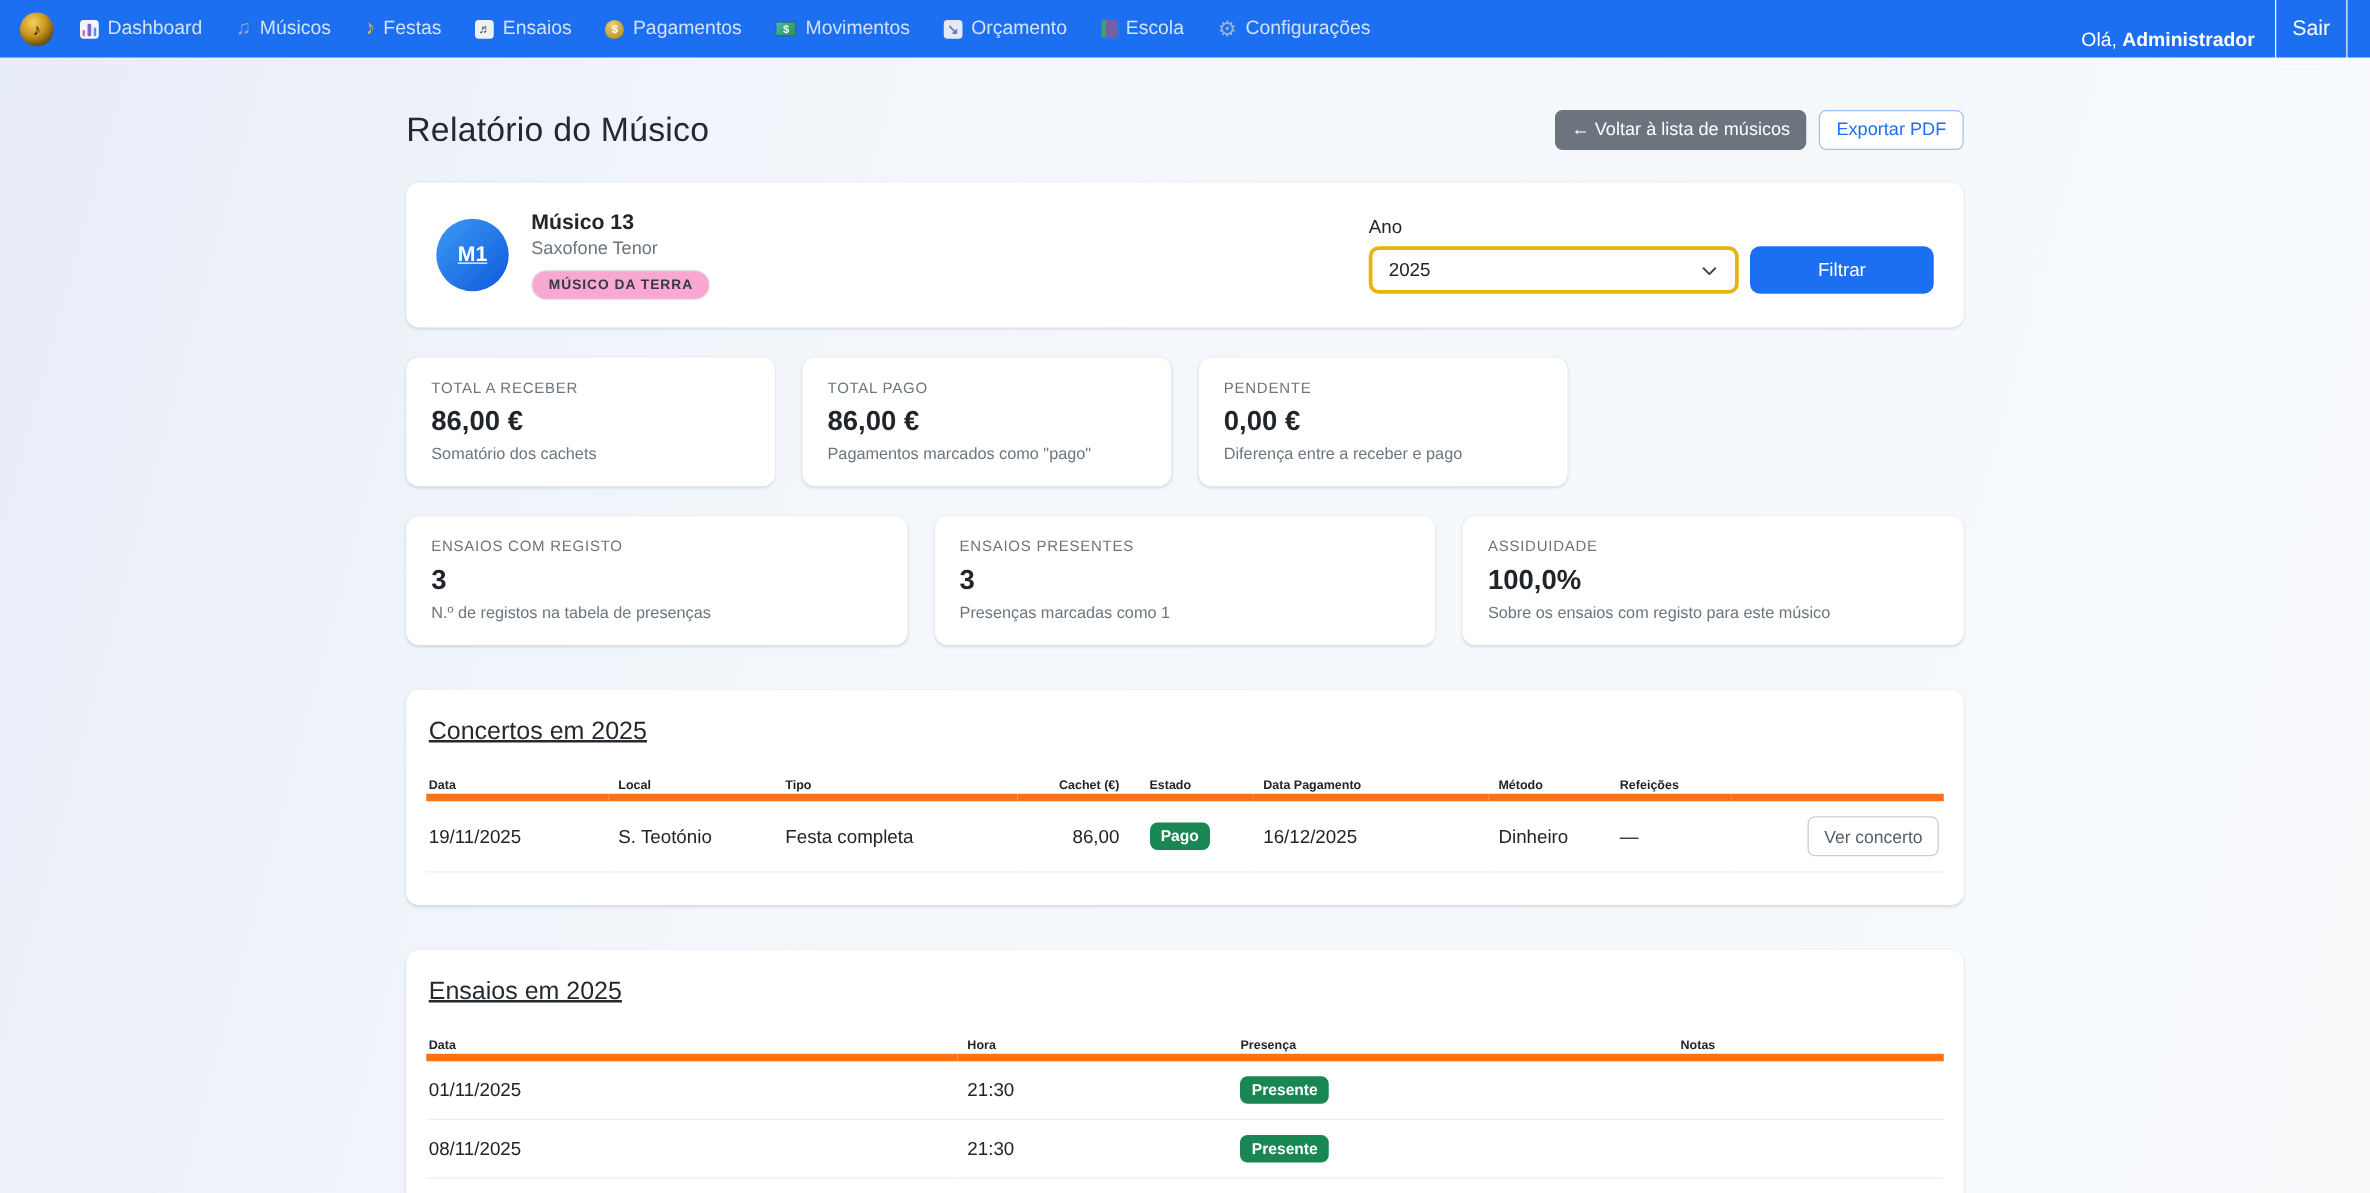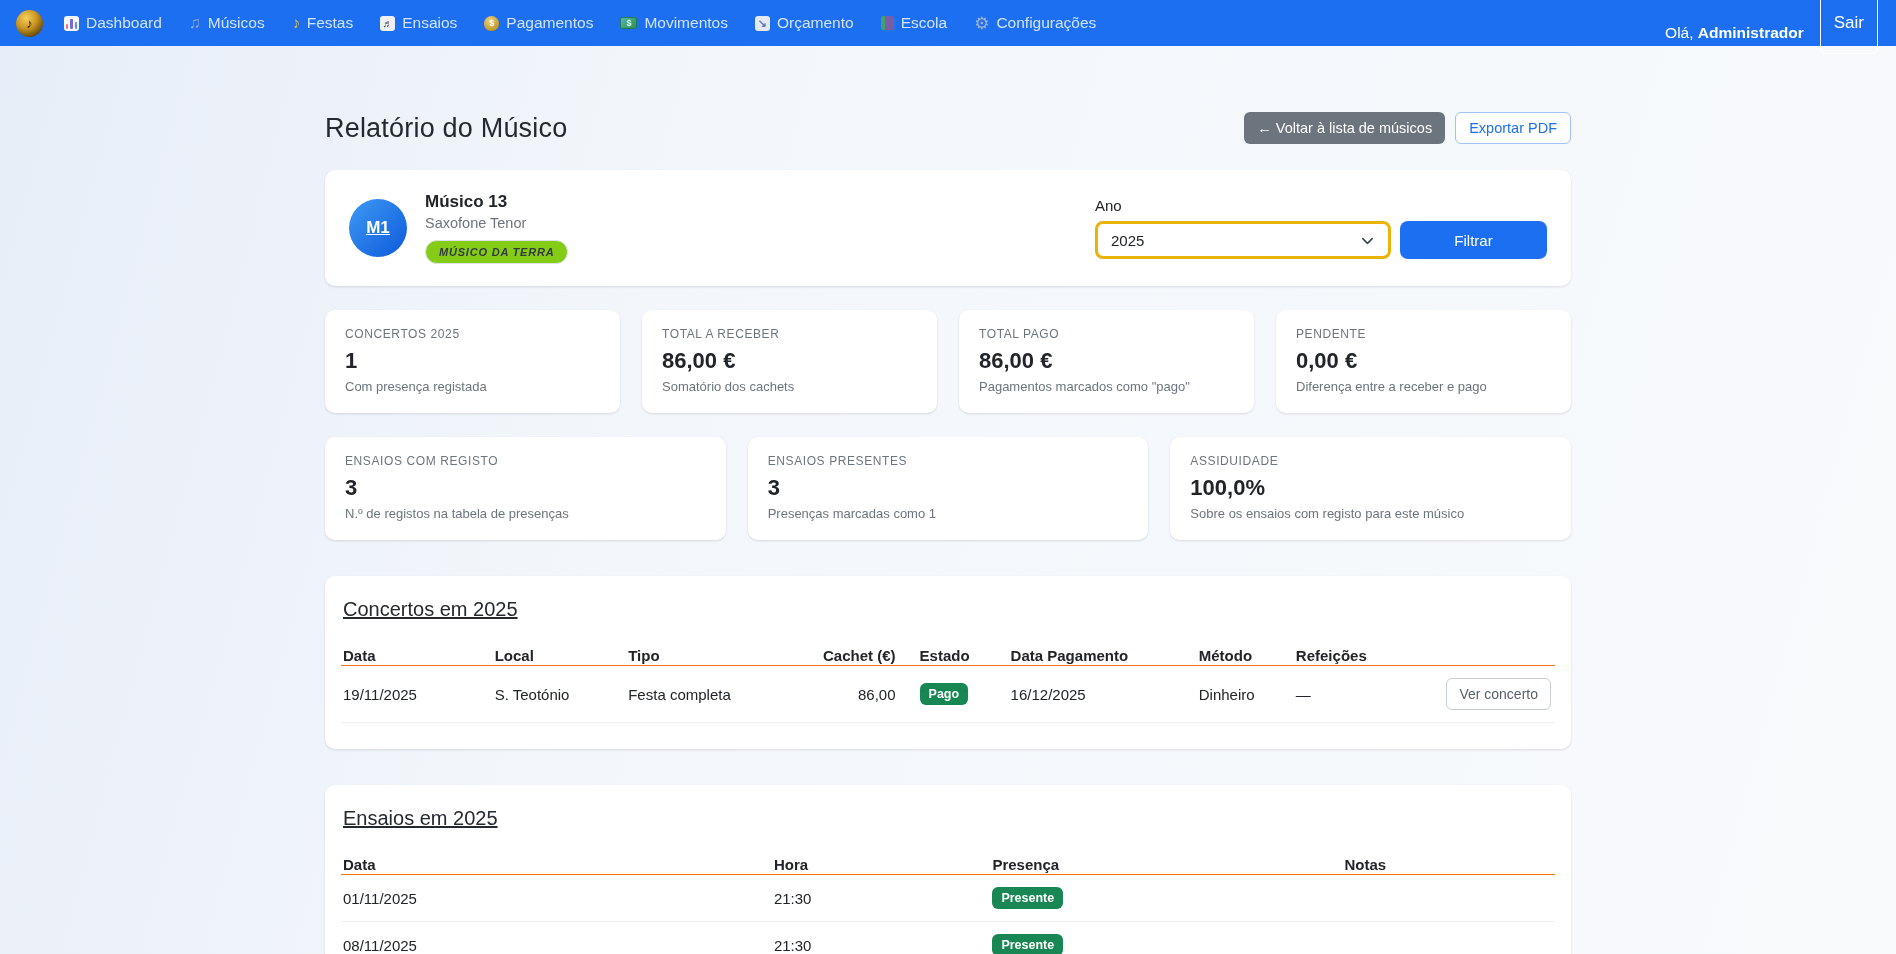--- a/index.html
+++ b/index.html
@@ -69,21 +69,21 @@
     color: #5f7fb5; font-size: 11px; font-weight: bold;
   }
   .ic-books {
     width: 13px; height: 14px; border-radius: 2px;
     background: #7a5ca8; border-left: 4px solid #41a06b; box-shadow: 2px 2px 0 #3f8f8a33;
   }
   .ic-gear { font-size: 17px; color: #9fb3cf; }
 
   
   .container { width: 1246px; margin: 0 auto; }
-  .page-header { margin-top: 66px; display: flex; align-items: center; justify-content: space-between; }
+  .page-header { margin-top: 42px; display: flex; align-items: center; justify-content: space-between; }
   .page-title { font-size: 27px; font-weight: 400; color: #24292f; letter-spacing: .2px; }
   .header-actions { display: flex; align-items: center; gap: 10px; }
   .btn-back {
     background: #6c757d; color: #fff; border: none; border-radius: 6px;
     padding: 8px 13px; font-size: 14.5px; cursor: pointer; font-family: inherit;
   }
   .btn-export {
     background: #fff; color: #1d6ff2; border: 1px solid #9ec2f5; border-radius: 6px;
     padding: 7px 13px; font-size: 14.5px; cursor: pointer; font-family: inherit;
   }
@@ -102,22 +102,22 @@
   .avatar {
     width: 58px; height: 58px; border-radius: 50%;
     background: linear-gradient(135deg, #3d9af5 0%, #1563de 85%);
     color: #fff; font-weight: bold; font-size: 17px;
     display: flex; align-items: center; justify-content: center; flex: none; text-decoration: underline;
   }
   .musician-name { font-size: 17px; font-weight: bold; }
   .musician-instrument { font-size: 14.5px; color: #6c757d; margin: 3px 0 9px; }
   .musician-badge {
     display: inline-block; font-size: 11px; font-weight: bold; letter-spacing: .8px;
-    color: #343a40; background: #84cc16; border: 1px solid #dee2e6;
-    border-radius: 999px; padding: 5px 13px; font-style: italic;
+    color: #343a40; background: #f9a8d4; border: 1px solid #dee2e6;
+    border-radius: 999px; padding: 5px 13px;
   }
   .filter-block { width: 452px; }
   .filter-label { font-size: 15px; margin-bottom: 7px; }
   .filter-row { display: flex; gap: 9px; }
   .year-select {
     flex: 1; height: 38px; background: #fff; border: 3px solid #eab308; border-radius: 8px;
     display: flex; align-items: center; justify-content: space-between;
     padding: 0 13px; font-size: 15px; cursor: pointer;
   }
   .btn-filter {
@@ -133,22 +133,22 @@
   .stat-label { font-size: 12px; color: #6c757d; letter-spacing: .6px; }
   .stat-value { font-size: 22px; font-weight: bold; margin: 7px 0 5px; }
   .stat-caption { font-size: 13px; color: #6c757d; }
 
   
   .section-card { margin-top: 36px; padding: 20px 16px 26px; }
   .section-card:last-of-type { margin-bottom: 42px; }
   .section-title { font-size: 20px; font-weight: 400; color: #24292f; margin: 2px 0 16px; padding-left: 2px; text-decoration: underline; }
   table { width: 100%; border-collapse: collapse; font-size: 15px; }
   th {
-    text-align: left; font-weight: bold; padding: 10px 8px 1px; font-size: 15px;
-    border-bottom: 1px solid #f97316; white-space: nowrap;
+    text-align: left; font-weight: bold; padding: 10px 8px 1px; font-size: 10px;
+    border-bottom: 6px solid #f97316; white-space: nowrap;
   }
   td { padding: 12px 8px; border-bottom: 1px solid #edf0f3; vertical-align: middle; }
   th:first-child, td:first-child { padding-left: 2px; }
   .num { text-align: right; padding-right: 16px; }
   .cell-action { text-align: right; padding-right: 4px; }
 
   .badge-green {
     display: inline-block; background: #198754; color: #fff;
     font-size: 12.5px; font-weight: bold; padding: 4px 9px; border-radius: 6px;
   }
@@ -248,25 +248,20 @@
               </svg>
           </span>
         </div>
         <button class="btn-filter">Filtrar</button>
       </div>
     </div>
   </div>
 
   <div class="stats-grid stats-4">
     <div class="card stat-card">
-      <div class="stat-label">CONCERTOS 2025</div>
-      <div class="stat-value">1</div>
-      <div class="stat-caption">Com presença registada</div>
-    </div>
-    <div class="card stat-card">
       <div class="stat-label">TOTAL A RECEBER</div>
       <div class="stat-value">86,00 €</div>
       <div class="stat-caption">Somatório dos cachets</div>
     </div>
     <div class="card stat-card">
       <div class="stat-label">TOTAL PAGO</div>
       <div class="stat-value">86,00 €</div>
       <div class="stat-caption">Pagamentos marcados como "pago"</div>
     </div>
     <div class="card stat-card">

